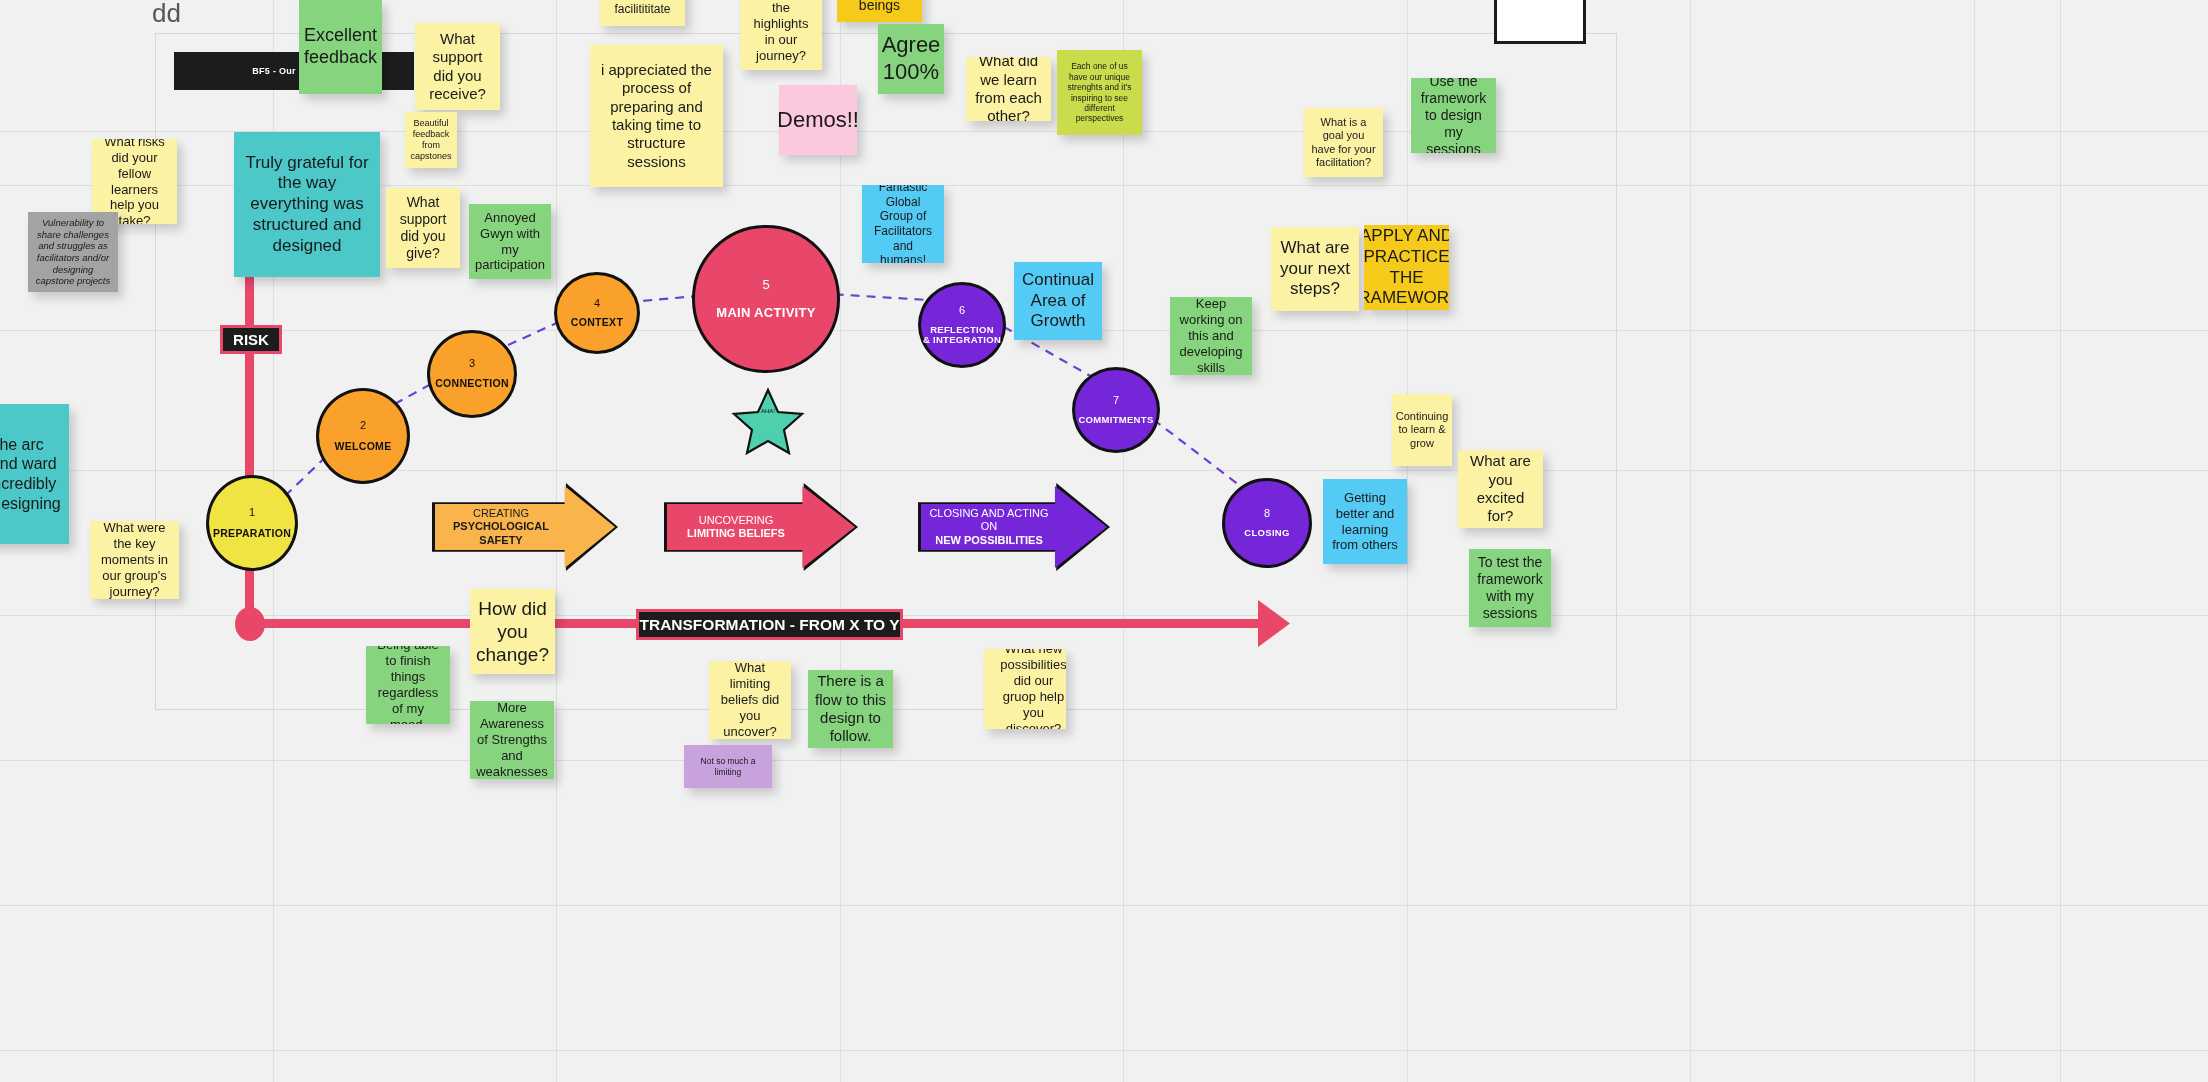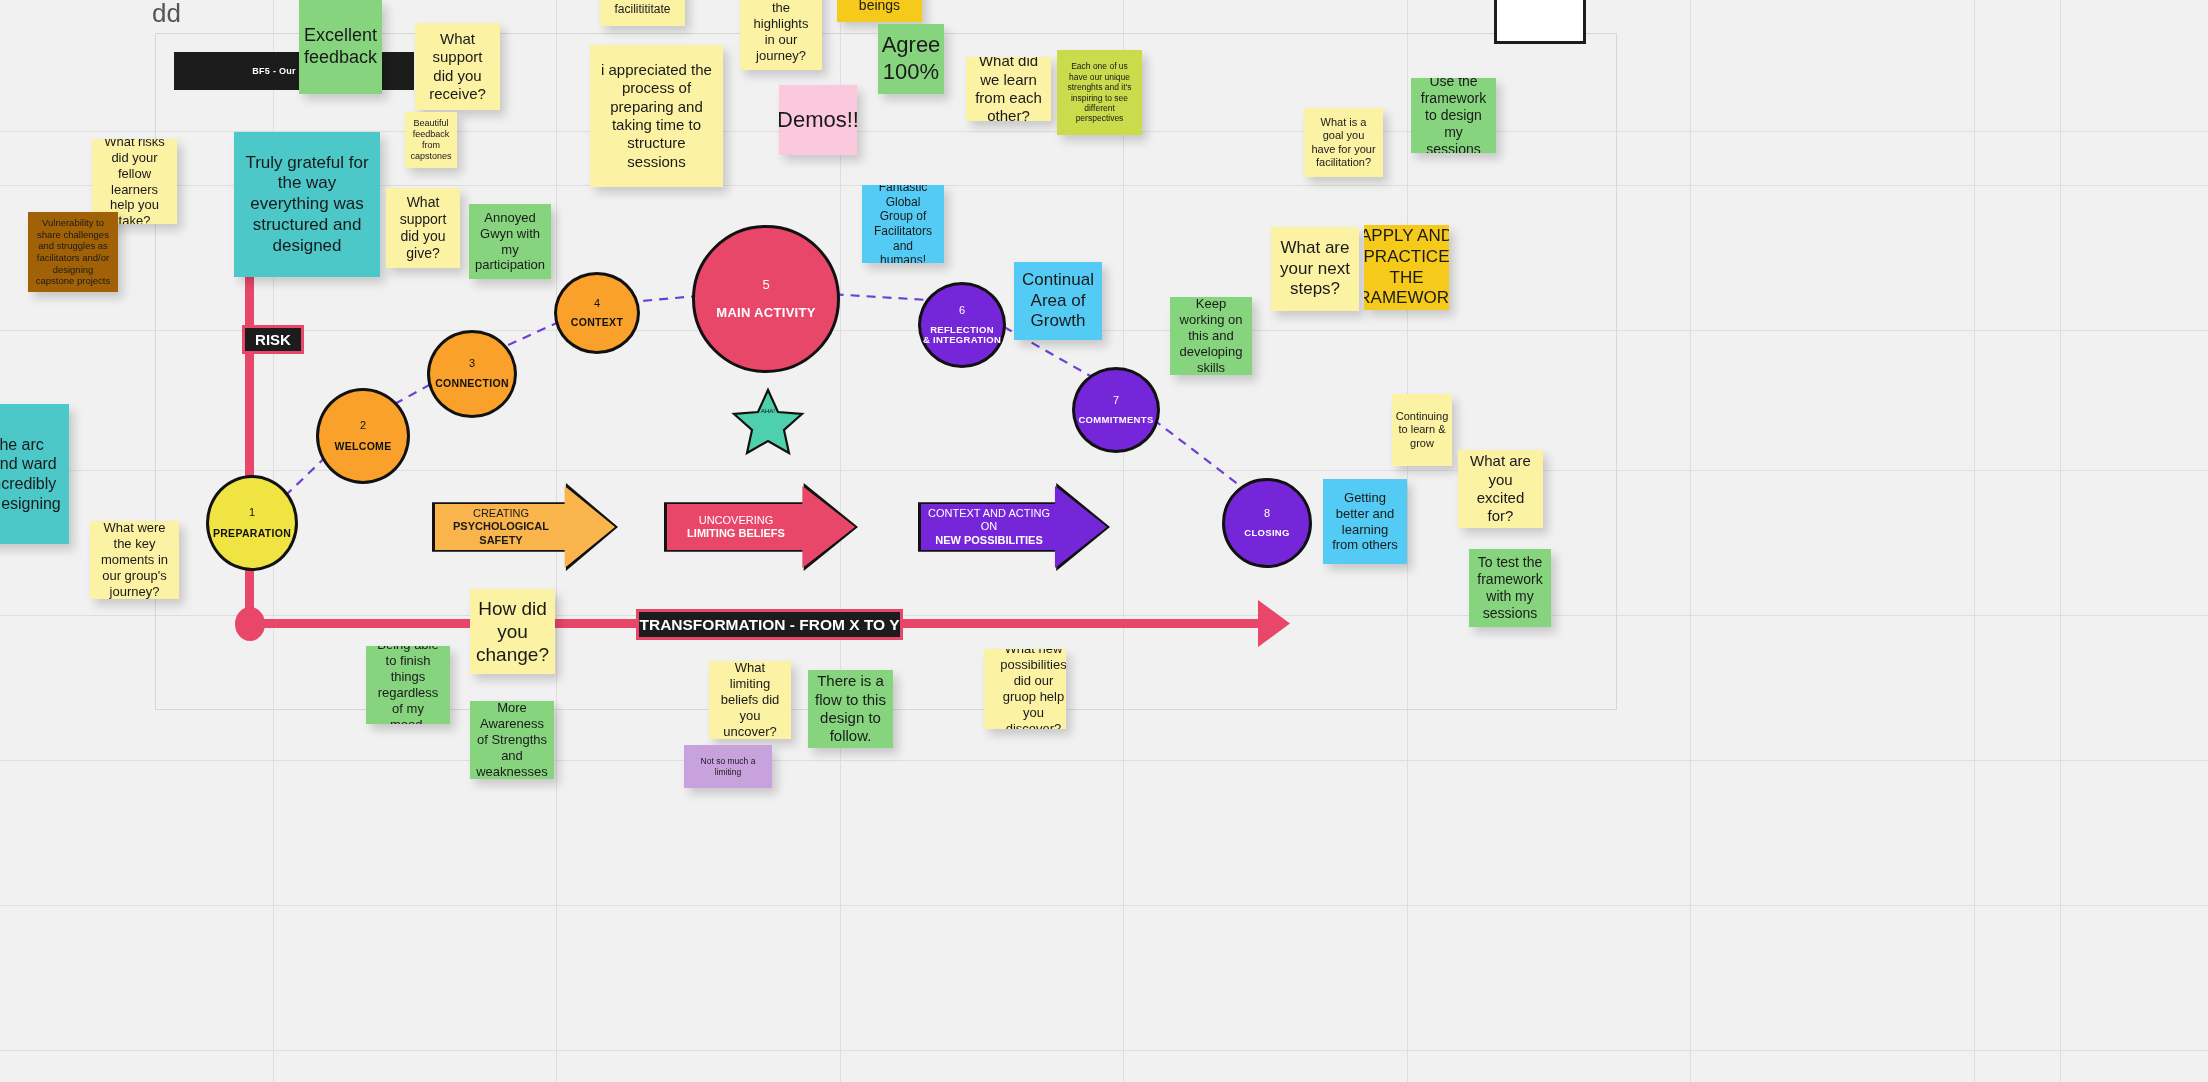--- a/index.html
+++ b/index.html
@@ -31,21 +31,21 @@
     box-shadow:5px 6px 9px rgba(0,0,0,.17);
     white-space:pre-line;
     overflow:hidden;
   }
   .n-yellow{background:#fbf2a4;}
   .n-green{background:#86d57e;}
   .n-lime{background:#cadb4b;}
   .n-gold{background:#f6ca1b;}
   .n-pink{background:#fbc8dd;}
   .n-blue{background:#53cbf4;}
-  .n-lightblue{background:#a16207;}
+  .n-lightblue{background:#a3a3a3;font-style:italic;}
   .n-teal{background:#4cc8c8;}
   .n-purple{background:#c7a2dc;}
 
   
   .banner{
     position:absolute;
     background:#1c1c1c;color:#fff;
     display:flex;align-items:center;justify-content:center;
     text-align:center;
     box-sizing:border-box;
@@ -116,21 +116,21 @@
   <div class="title-text" style="left:152px;top:-2px;font-size:26px;">dd</div>
 
   <div class="whitebox" style="left:1494px;top:-34px;width:92px;height:78px;"></div>
 
   <div class="banner" style="left:174px;top:52px;width:240px;height:38px;font-size:9px;letter-spacing:.3px;">BF5 - Our Journey</div>
 
   <div class="spine-v" style="left:245px;top:274px;width:9px;height:360px;"></div>
   <div class="dot" style="left:235px;top:607px;width:30px;height:34px;"></div>
   <div class="spine-h" style="left:250px;top:619px;width:1025px;height:9px;"></div>
 
-  <div class="banner banner-outline" style="left:220px;top:325px;width:62px;height:29px;font-size:15px;margin-left:22px;">RISK</div>
+  <div class="banner banner-outline" style="left:220px;top:325px;width:62px;height:29px;font-size:15px;">RISK</div>
 
   <div class="banner banner-outline" style="left:636px;top:609px;width:267px;height:31px;font-size:15.5px;">TRANSFORMATION - FROM X TO Y</div>
 
   <svg class="overlay">
     <polygon points="1258,600 1290,623.5 1258,647" fill="#e8476a"></polygon>
 
     <path d="M 285,496 L 362,422 L 471,362 L 596,305 L 765,290 L 960,302 L 1115,390 L 1265,505" stroke="#6c3fd6" stroke-width="2.2" stroke-dasharray="9 7" fill="none"></path>
   </svg>
 
   <svg class="overlay">
@@ -149,21 +149,21 @@
       <div class="blockarrow" style="left: 664px; top: 483px; width: 194px; height: 88px; background: rgb(17, 17, 17);"></div>
       <div class="blockarrow" style="left: 667px; top: 486px; width: 188px; height: 82px; background: rgb(232, 71, 106);">
         <div class="ba-label" style="color: rgb(255, 255, 255); font-size: 11px; margin-right: 50px;">
           <span class="l1">UNCOVERING</span>
           <span class="l2">LIMITING BELIEFS</span>
         </div>
       </div>
       <div class="blockarrow" style="left: 918px; top: 483px; width: 192px; height: 88px; background: rgb(17, 17, 17);"></div>
       <div class="blockarrow" style="left: 921px; top: 486px; width: 186px; height: 82px; background: rgb(118, 38, 217);">
         <div class="ba-label" style="color: rgb(255, 255, 255); font-size: 11px; margin-right: 50px;">
-          <span class="l1">CONTEXT AND ACTING ON</span>
+          <span class="l1">CLOSING AND ACTING ON</span>
           <span class="l2">NEW POSSIBILITIES</span>
         </div>
       </div>
     </div>
   <div id="circles-layer">
       <div class="circle" style="left: 206px; top: 475px; width: 92px; height: 96px; background: rgb(240, 228, 66);">
         <div class="c-num" style="font-size: 11px; color: rgb(17, 17, 17); margin-bottom: 10px;">1</div>
         <div class="c-lbl" style="font-size: 10.5px; color: rgb(17, 17, 17); white-space: pre-line;">PREPARATION</div>
       </div>
       <div class="circle" style="left: 316px; top: 388px; width: 94px; height: 96px; background: rgb(249, 161, 43);">

